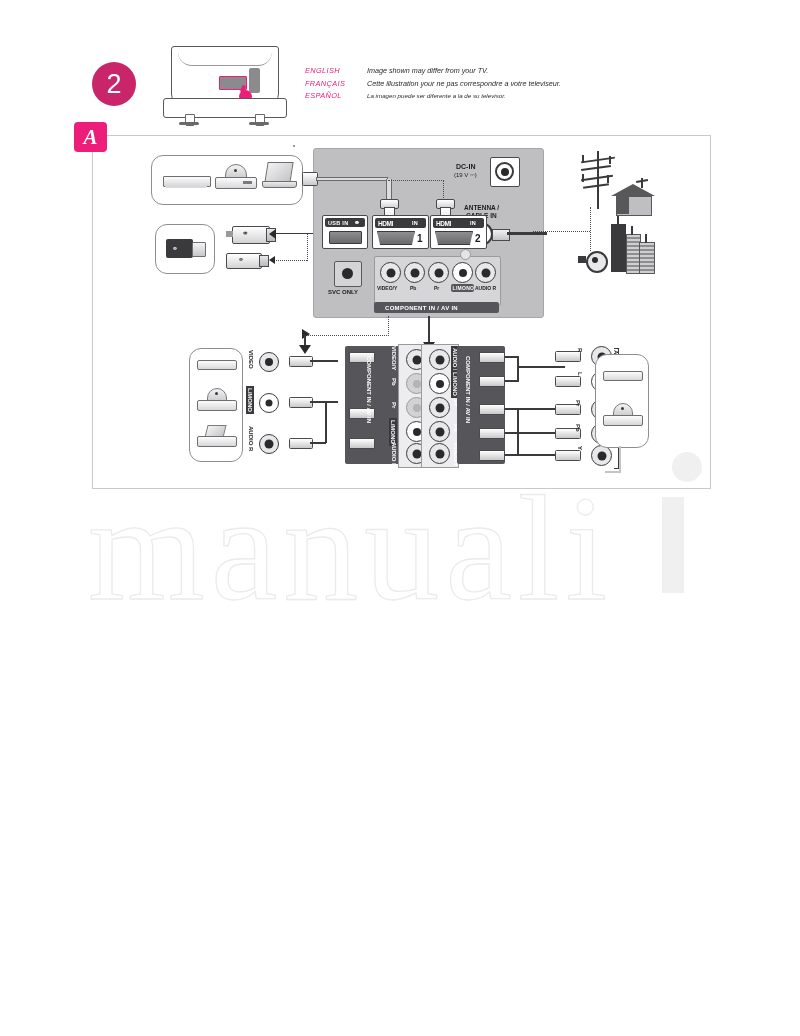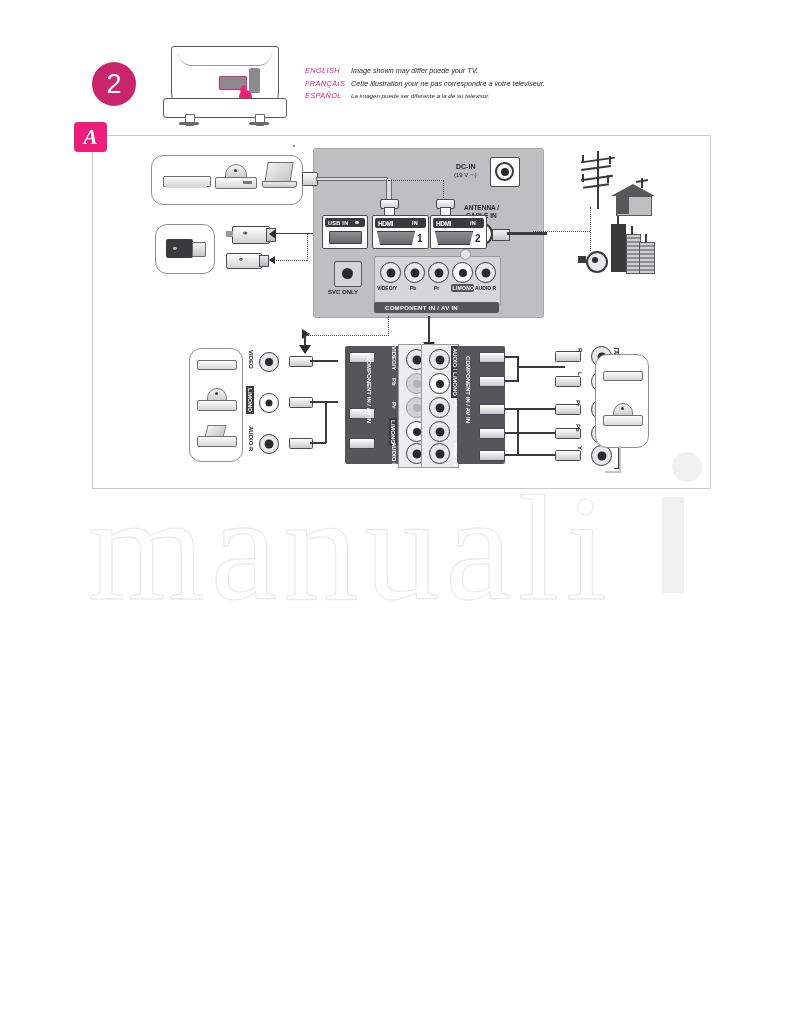--- a/index.html
+++ b/index.html
@@ -38,21 +38,21 @@
   .tv-port2{position:absolute;left:86px;top:22px;width:11px;height:25px;
       background:#8b8b8d;border-radius:2px;}
   .tv-dot{position:absolute;left:76px;top:44px;width:13px;height:13px;
       border-radius:50%;background:#ec1e79;}
   .tv-dot:after{content:"";position:absolute;left:2px;top:-5px;width:4px;height:8px;
       background:#ec1e79;transform:rotate(22deg);border-radius:2px;}
 
   
   .lang-block{position:absolute;left:305px;top:66px;width:300px;}
   .lang-row{display:flex;align-items:baseline;margin-bottom:3.5px;}
-  .lang-name{width:46px;color:#ec1e79;font-size:7.4px;font-style:italic;
+  .lang-name{width:62px;color:#ec1e79;font-size:7.4px;font-style:italic;
       letter-spacing:.35px;font-family:"Liberation Sans",sans-serif;}
   .lang-txt{color:#2b2b2b;font-size:7.2px;font-style:italic;
       font-family:"Liberation Sans",sans-serif;}
   .lang-row.sm .lang-txt{font-size:6.2px;}
 
   
   .frame{position:absolute;left:92px;top:135px;width:617px;height:352px;
       border:1px solid #c9c9cb;background:#fff;}
 
   
@@ -104,21 +104,21 @@
     <div class="tv-base"></div>
     <div class="tv-leg l"></div>
     <div class="tv-leg r"></div>
     <div class="tv-footbar l"></div>
     <div class="tv-footbar r"></div>
   </div>
 
   <div class="lang-block">
     <div class="lang-row">
       <div class="lang-name">ENGLISH</div>
-      <div class="lang-txt">Image shown may differ puede your TV.</div>
+      <div class="lang-txt">Image shown may differ from your TV.</div>
     </div>
     <div class="lang-row">
       <div class="lang-name">FRANÇAIS</div>
       <div class="lang-txt">Cette illustration your ne pas correspondre a votre televiseur.</div>
     </div>
     <div class="lang-row sm">
       <div class="lang-name">ESPAÑOL</div>
       <div class="lang-txt">La imagen puede ser diferente a la de su televisor.</div>
     </div>
   </div>

